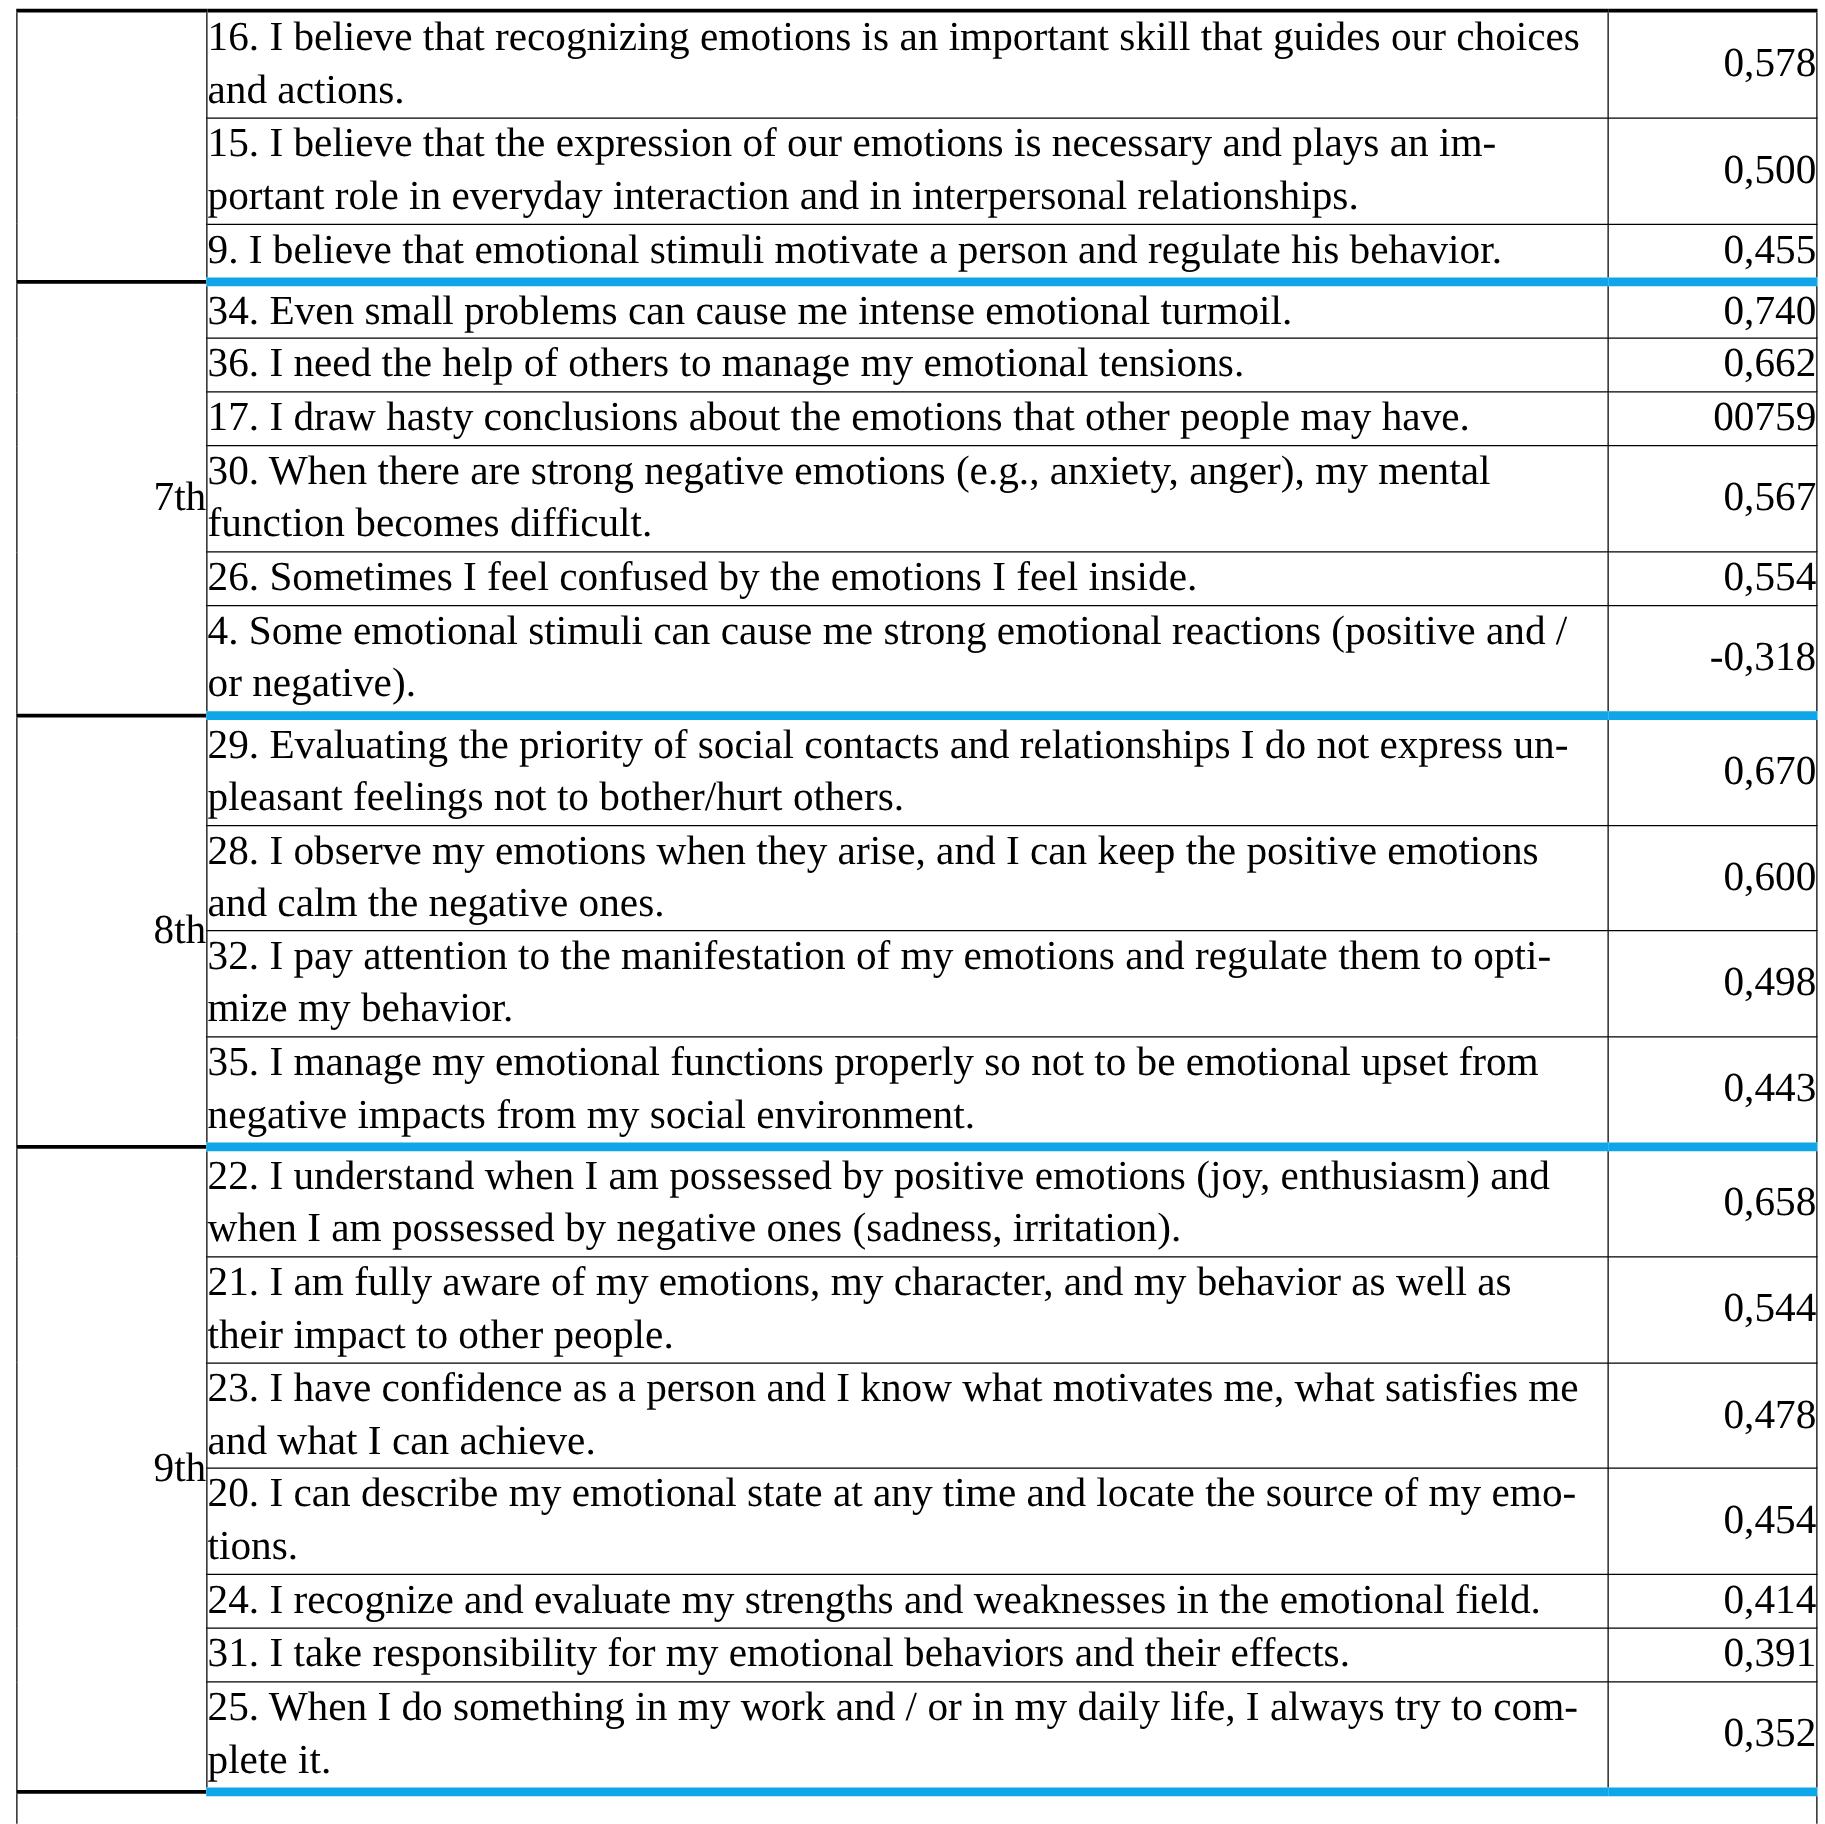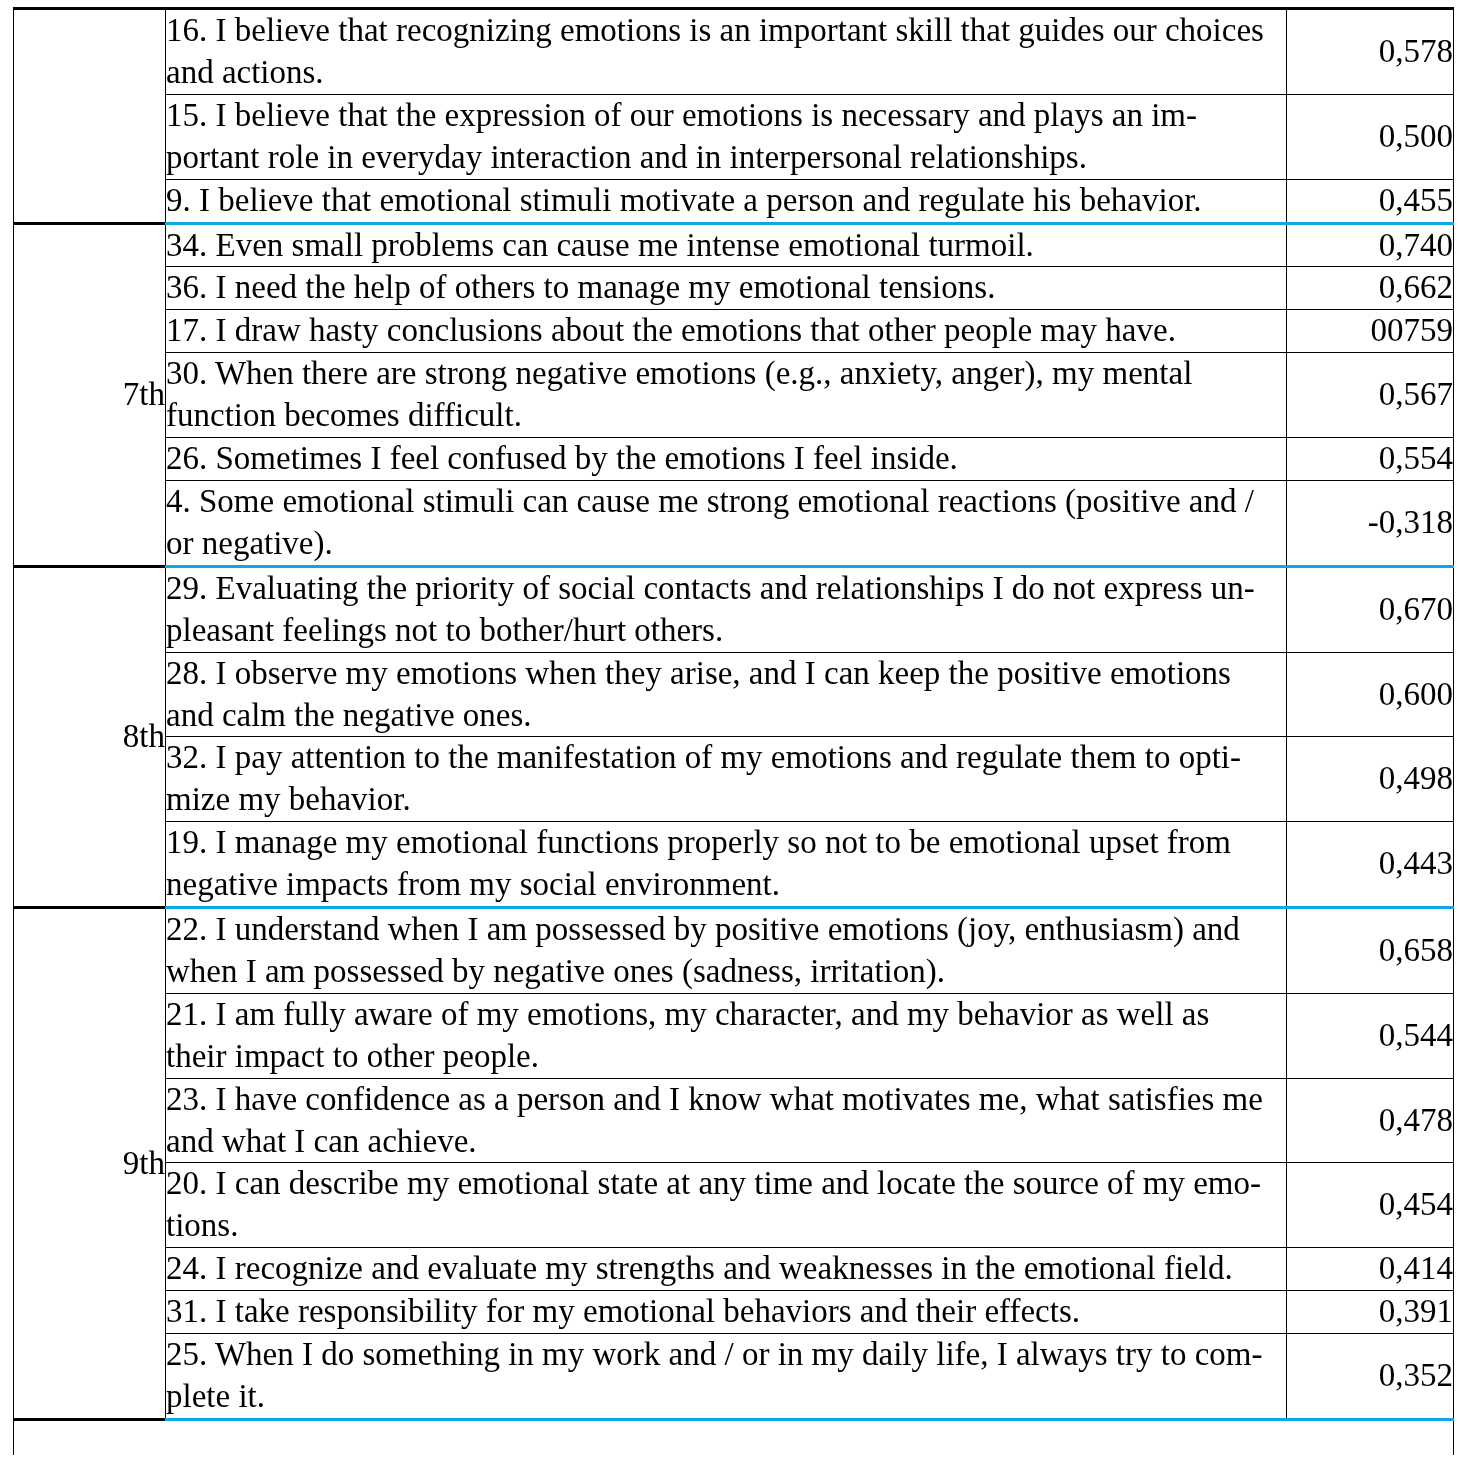--- a/index.html
+++ b/index.html
@@ -72,21 +72,21 @@
     border-right: 3px solid #000000;
     text-align: right;
     vertical-align: middle;
     padding: 3px 4px 4px 4px;
     white-space: nowrap;
     margin-left: 12px;
   }
 
   
   tr.group-start > td        { border-top: 3px solid #000000; }
-  tr.group-end   > td        { border-bottom: 3px solid #0ea5e9; }
+  tr.group-end   > td        { border-bottom: 7px solid #0ea5e9; }
   tr.first-row   > td        { border-top: 3px solid #000000; }
 
   
   tr.tail-row > td {
     border-top: 3px solid #000000;
     border-bottom: none;
     height: 34px;
   }
   tr.tail-row > td.rank  { border-right: none; }
   tr.tail-row > td.item  { border-left: none; border-right: none; }
@@ -180,21 +180,21 @@
         </tr>
         <tr>
           <td class="item">
             <span class="txt">32. I pay attention to the manifestation of my emotions and regulate them to opti-
 mize my behavior.</span>
           </td>
           <td class="value">0,498</td>
         </tr>
         <tr class="group-end">
           <td class="item">
-            <span class="txt">19. I manage my emotional functions properly so not to be emotional upset from
+            <span class="txt">35. I manage my emotional functions properly so not to be emotional upset from
 negative impacts from my social environment.</span>
           </td>
           <td class="value">0,443</td>
         </tr>
         <tr class="group-start">
           <td class="rank" rowspan="7">9th</td>
           <td class="item">
             <span class="txt">22. I understand when I am possessed by positive emotions (joy, enthusiasm) and
 when I am possessed by negative ones (sadness, irritation).</span>
           </td>

